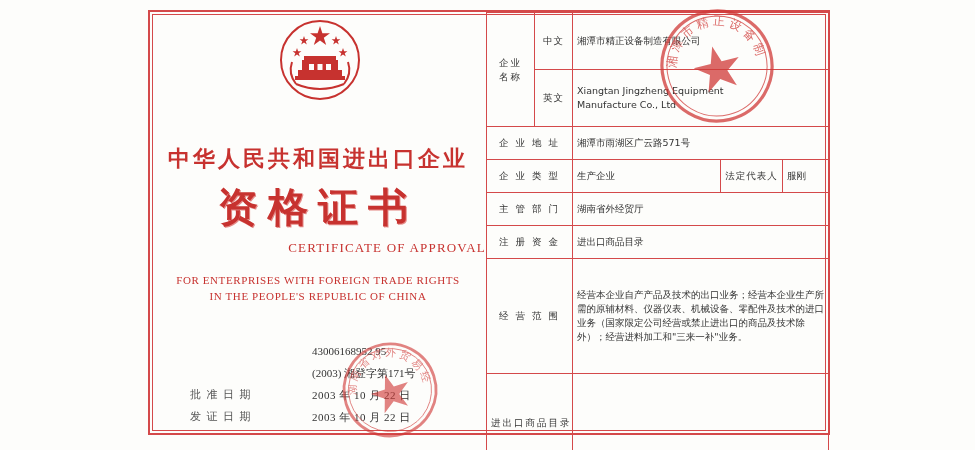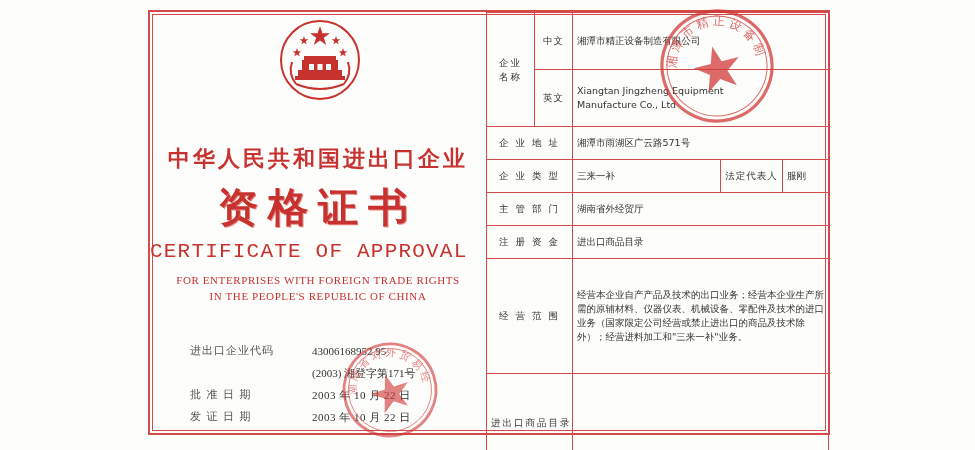--- a/index.html
+++ b/index.html
@@ -90,25 +90,25 @@
     letter-spacing: 10px;
     font-family: "DejaVu Serif", serif;
     text-shadow: 1px 1px 0 #e58b88;
     white-space: nowrap;
   }
   .title-en {
     position: absolute;
     top: 228px;
     left: 0;
     width: 336px;
-    text-align: left;
-    color: #c7322f;
-    font-size: 21px;
+    text-align: right;
+    color: #c7322f;
+    font-size: 13px;
     letter-spacing: 1.2px;
-    font-family: Liberation Mono, monospace;
+    font-family: Liberation Serif, serif;
     white-space: nowrap;
   }
   .subtitle-en1 {
     position: absolute;
     top: 262px;
     left: 0;
     width: 336px;
     text-align: center;
     color: #c7322f;
     font-size: 11px;
@@ -285,21 +285,20 @@
     </div>
 
     <div class="title-cn">中华人民共和国进出口企业</div>
     <div class="title-big">资格证书</div>
     <div class="title-en">CERTIFICATE  OF  APPROVAL</div>
     <div class="subtitle-en1">FOR ENTERPRISES WITH FOREIGN TRADE RIGHTS</div>
     <div class="subtitle-en2">IN THE PEOPLE'S REPUBLIC OF CHINA</div>
 
     <div class="fields">
       <div class="field-row">
-        <span class="field-label">进出口企业代码</span>
         <span class="field-value">43006168952 95</span>
       </div>
       <div class="field-row">
         <span class="field-value">(2003) 湘登字第171号</span>
       </div>
       <div class="field-row">
         <span class="field-label">批 准 日 期</span>
         <span class="field-value date">2003 年    10 月    22 日</span>
       </div>
       <div class="field-row">
@@ -333,21 +332,21 @@
             <div>Xiangtan Jingzheng Equipment</div>
             <div>Manufacture Co., Ltd</div>
           </td>
         </tr>
         <tr>
           <td class="lbl" colspan="2" style="height:28px">企 业 地 址</td>
           <td class="val" colspan="3">湘潭市雨湖区广云路571号</td>
         </tr>
         <tr>
           <td class="lbl" colspan="2" style="height:28px">企 业 类 型</td>
-          <td class="val">三来一补</td>
+          <td class="val">生产企业</td>
           <td class="lbl-v">法定代表人</td>
           <td class="val">服刚</td>
         </tr>
         <tr>
           <td class="lbl" colspan="2" style="height:28px">主 管 部 门</td>
           <td class="val" colspan="3">湖南省外经贸厅</td>
         </tr>
         <tr>
           <td class="lbl" colspan="2" style="height:28px">注 册 资 金</td>
           <td class="val" colspan="3">进出口商品目录</td>

